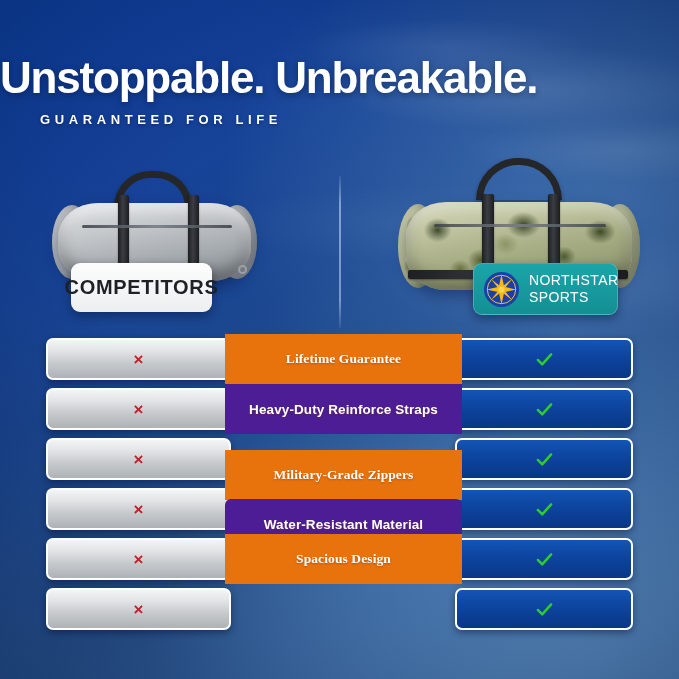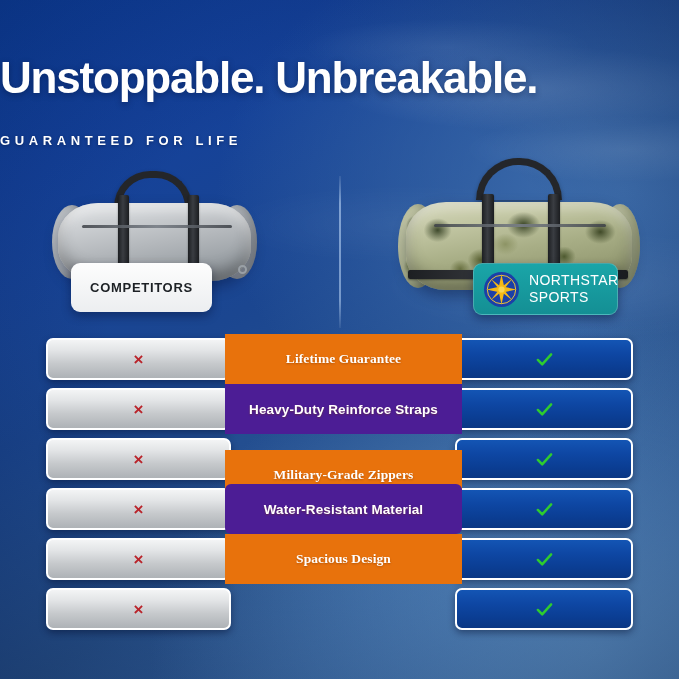--- a/index.html
+++ b/index.html
@@ -33,22 +33,22 @@
     background:radial-gradient(ellipse 85% 75% at 50% 45%, rgba(0,0,0,0) 40%, rgba(3,20,55,.38) 100%);
   }
 
   
   #header { position:absolute; left:0; right:0; top:55px; text-align:left; z-index:5; }
   .headline {
     font-size:44px; font-weight:bold; color:#ffffff; letter-spacing:-1.2px;
     text-shadow:0 2px 6px rgba(0,20,60,.45); white-space:nowrap; line-height:1.05;
   }
   .subline {
-    margin-top:32px; font-size:13px; font-weight:bold; color:#ffffff;
-    letter-spacing:4.6px; text-shadow:0 1px 3px rgba(0,20,60,.5);
+    margin-top:11px; font-size:13px; font-weight:bold; color:#ffffff;
+    letter-spacing:4.6px; text-shadow:0 1px 3px rgba(0,20,60,.5);padding-left:40px;
   }
 
   
   #divider {
     position:absolute; left:339px; top:176px; width:2px; height:152px; z-index:4;
     background:linear-gradient(to bottom, rgba(255,255,255,.08), rgba(200,225,255,.55) 18%, rgba(200,225,255,.5) 82%, rgba(255,255,255,.06));
   }
 
   
   #products { position:absolute; left:0; top:150px; width:679px; height:185px; z-index:3; }
@@ -110,21 +110,21 @@
 
   
   .tag { position:absolute; z-index:6; display:flex; align-items:center; }
   #tag-competitors {
     left:71px; top:263px; width:141px; height:49px;
     background:linear-gradient(180deg,#fdfdfd,#eceef0);
     border-radius:9px; justify-content:center;
     box-shadow:0 4px 10px rgba(0,12,45,.38);
   }
   #tag-competitors .t {
-    font-size:13px; font-weight:bold; color:#1d2125; letter-spacing:.7px;
+    font-size:20px; font-weight:bold; color:#1d2125; letter-spacing:.7px;
   }
   #tag-brand {
     left:473px; top:263px; width:145px; height:52px;
     background:linear-gradient(180deg,#1aa5a8,#148f94);
     border-radius:9px; padding:0 9px; gap:9px;
     box-shadow:0 4px 10px rgba(0,12,45,.40);
     border:1px solid rgba(255,255,255,.22);
   }
   .seal { width:37px; height:37px; flex:0 0 37px; position:relative; }
   .seal svg { display:block; }
@@ -283,21 +283,21 @@
     </div>
     <div class="row" style="top: 150px;">
       <div class="cell-left" style="top: 4px;">
         <span class="xmark">×</span>
       </div>
       <div class="cell-right" style="top: 4px;">
         <svg class="check" viewBox="0 0 20 20">
           <path d="M3 10.5 L7.6 15.2 L17 4.6" fill="none" stroke="#2ecc2e" stroke-width="2.6" stroke-linecap="round" stroke-linejoin="round"></path>
         </svg>
       </div>
-      <div class="cell-mid light" style="top: 0px; border-radius: 6px;">
+      <div class="cell-mid light" style="top: 15px; border-radius: 6px;">
         <span class="lbl">Water-Resistant Material</span>
       </div>
     </div>
     <div class="row" style="top: 200px;">
       <div class="cell-left" style="top: 4px;">
         <span class="xmark">×</span>
       </div>
       <div class="cell-right" style="top: 4px;">
         <svg class="check" viewBox="0 0 20 20">
           <path d="M3 10.5 L7.6 15.2 L17 4.6" fill="none" stroke="#2ecc2e" stroke-width="2.6" stroke-linecap="round" stroke-linejoin="round"></path>

